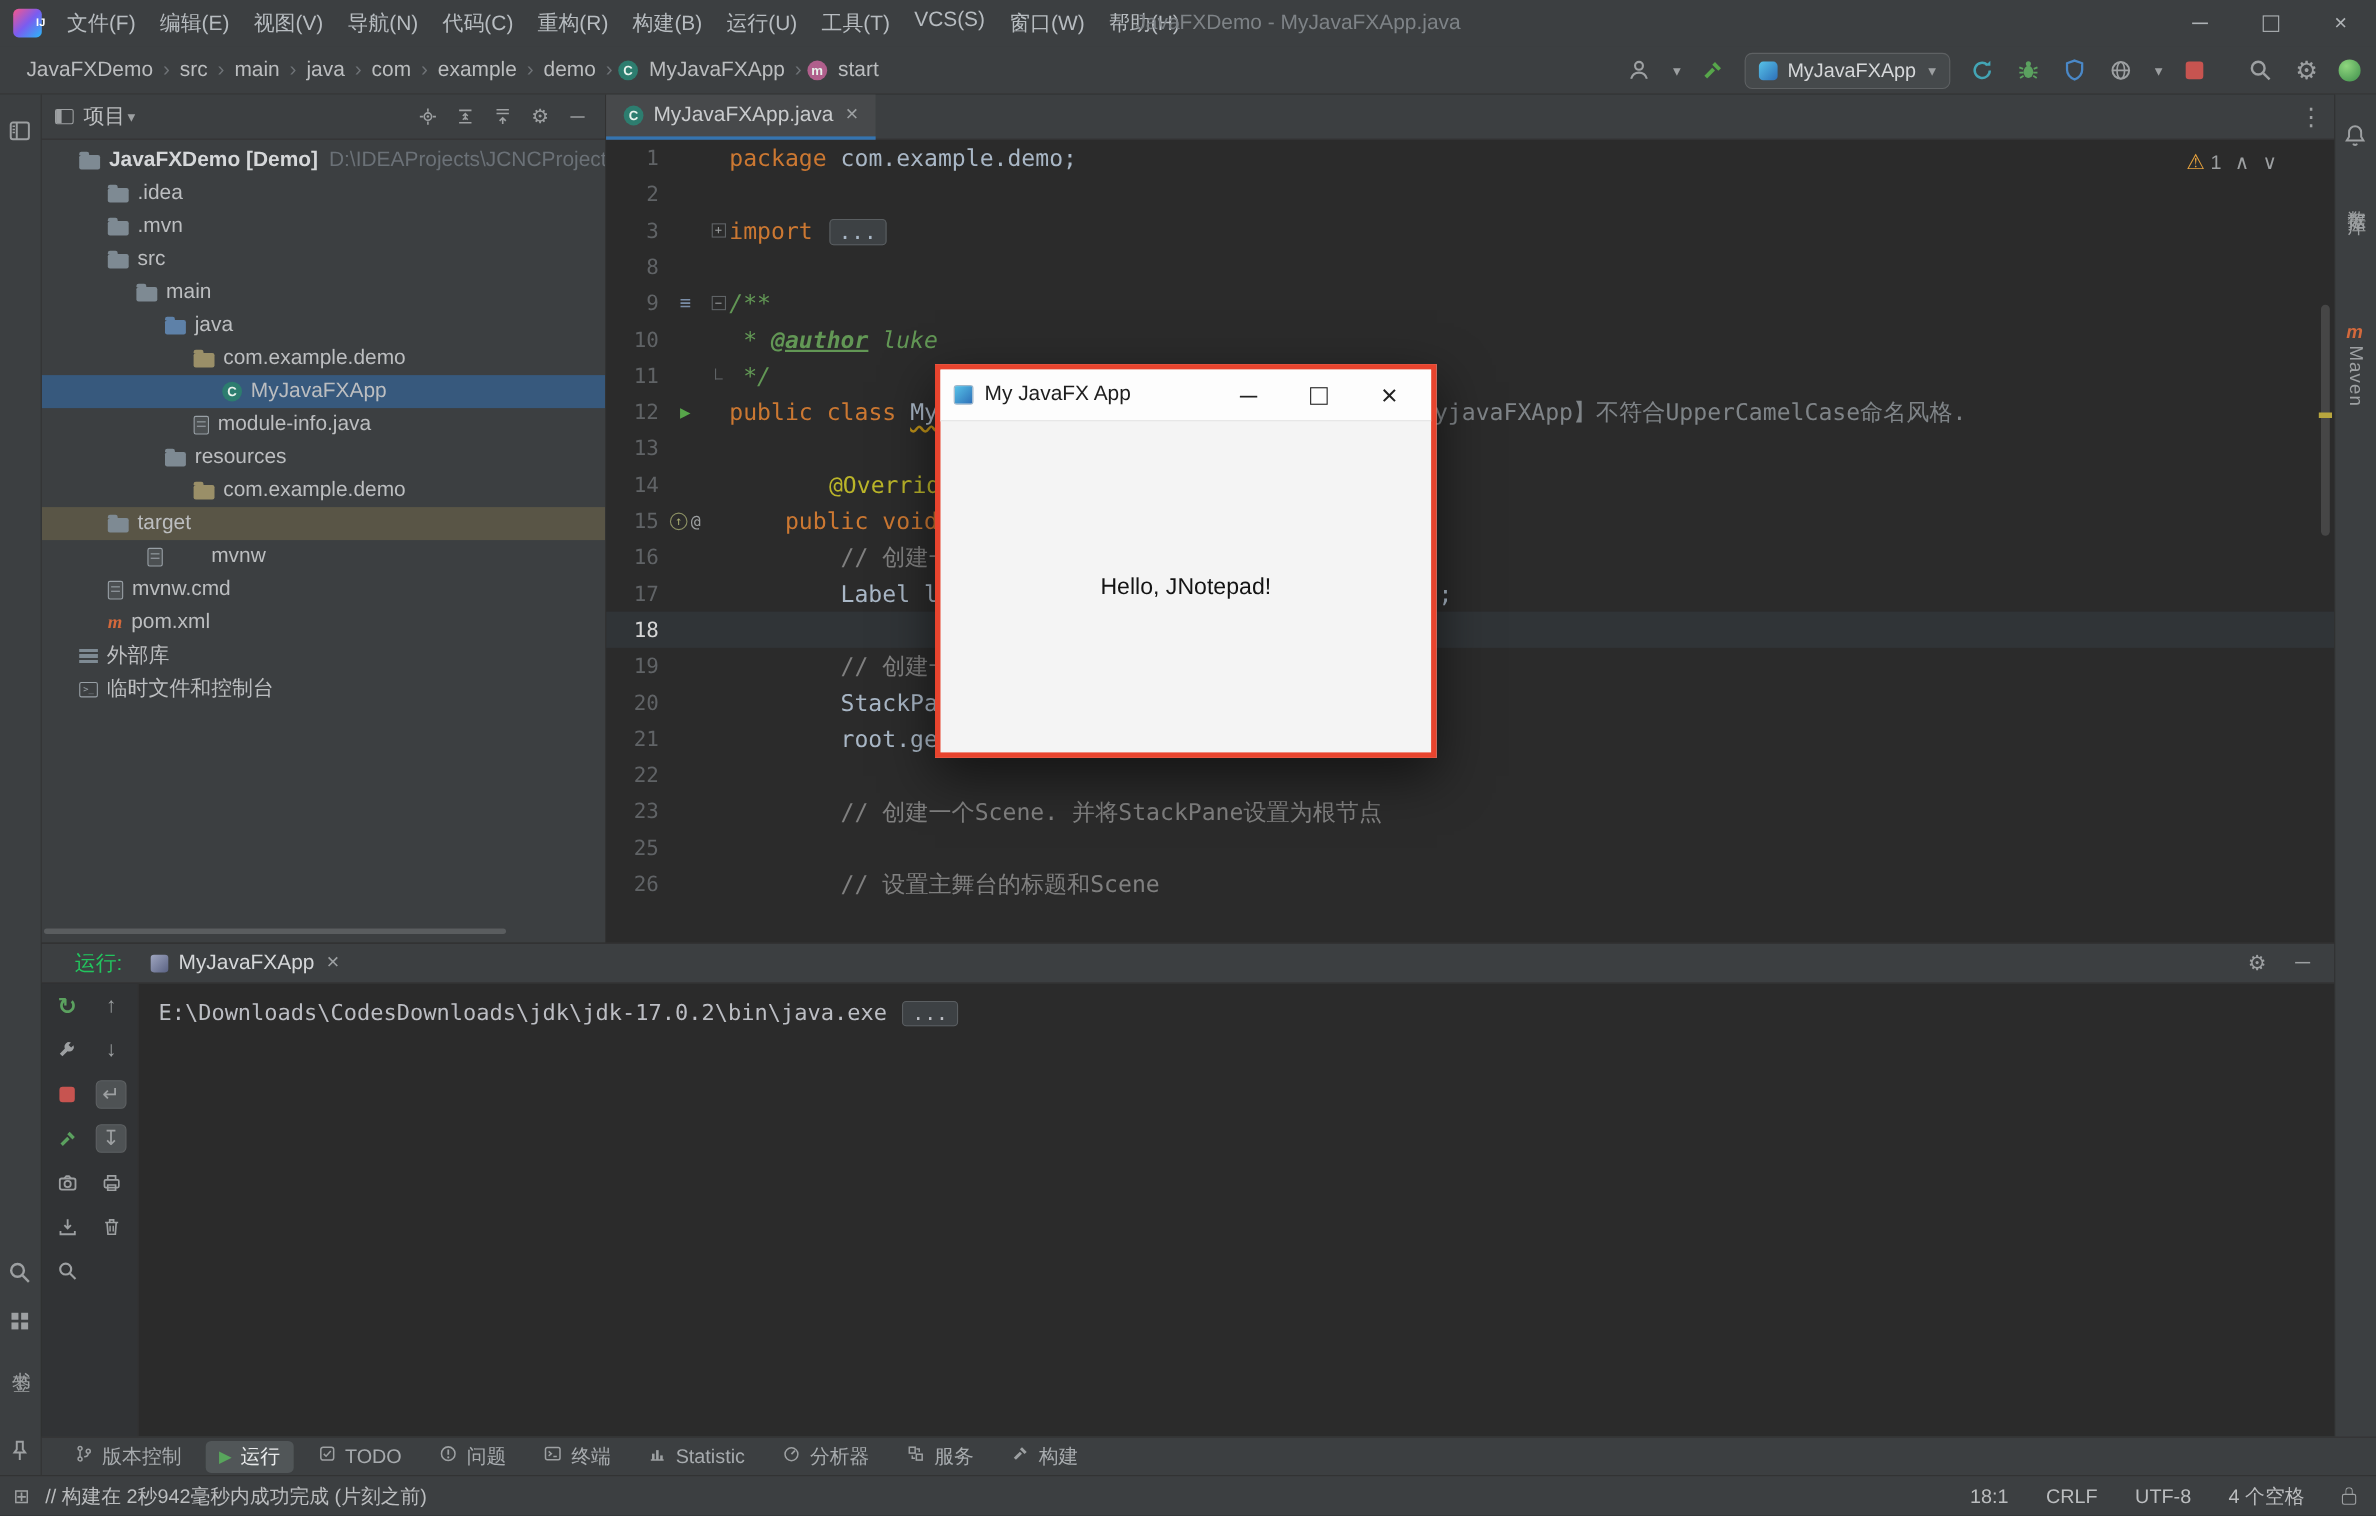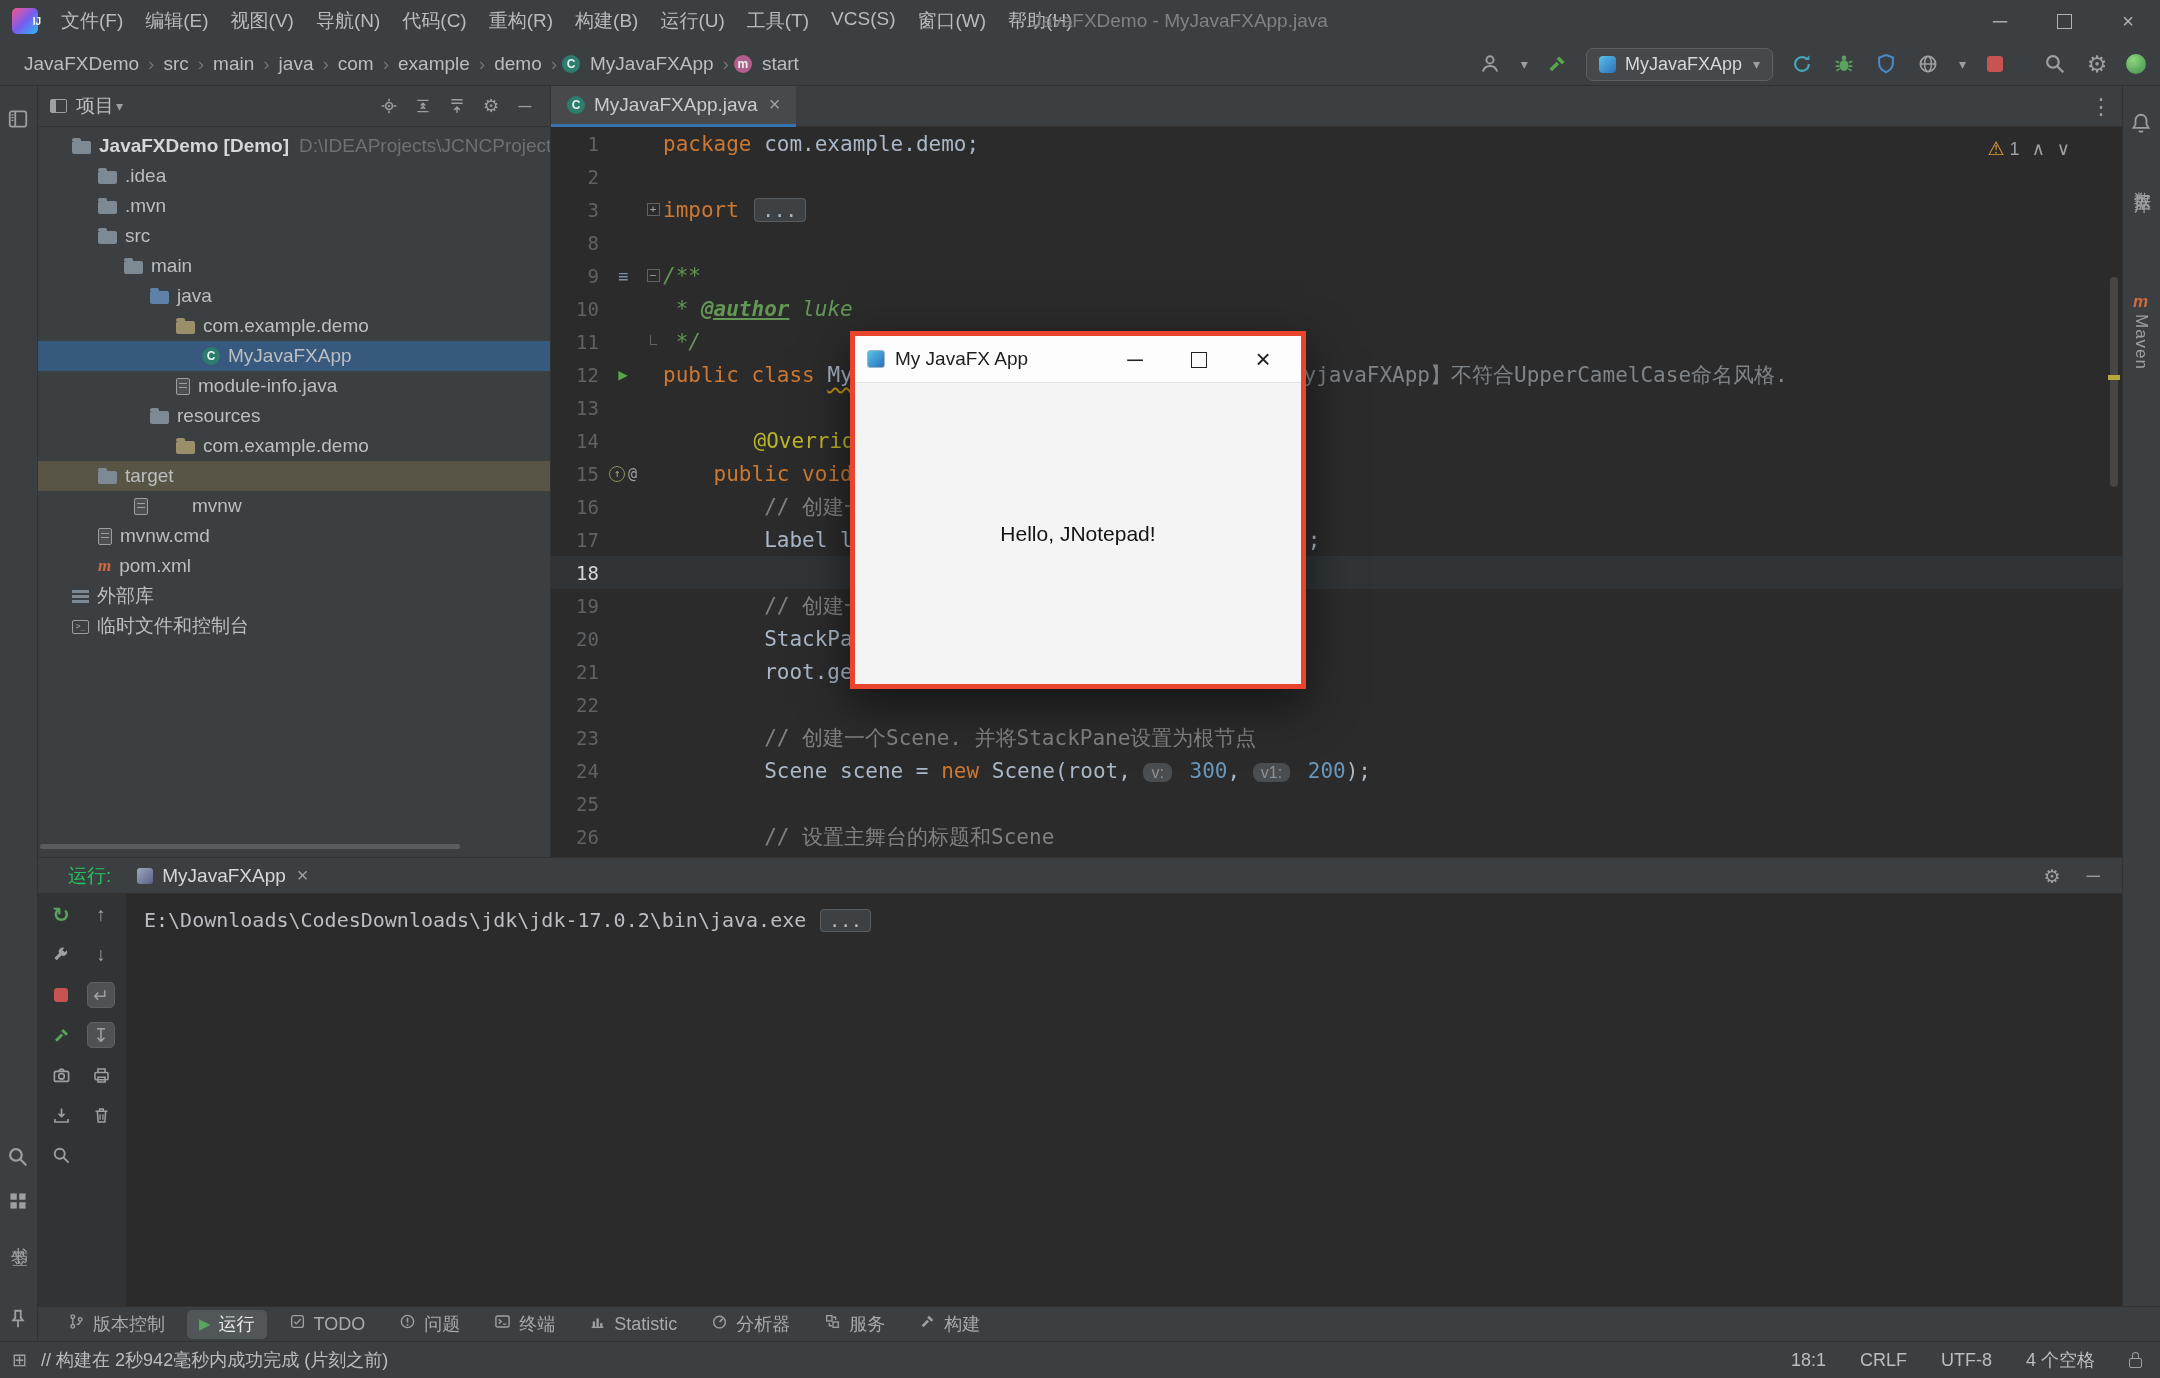--- a/index.html
+++ b/index.html
@@ -583,26 +583,20 @@
           <span class="foldc"></span>
           <span class="code-text"></span>
         </div>
         <div class="code-row">
           <span class="ln">23</span>
           <span class="gut"></span>
           <span class="foldc"></span>
           <span class="code-text"><span class="tk-d">        </span><span class="tk-com">// 创建一个Scene. 并将StackPane设置为根节点</span></span>
         </div>
         <div class="code-row">
-          <span class="ln">24</span>
-          <span class="gut"></span>
-          <span class="foldc"></span>
-          <span class="code-text"><span class="tk-d">        Scene scene = </span><span class="tk-kw">new</span><span class="tk-d"> Scene(root, </span><span class="tk-inlay">v:</span><span class="tk-num"> 300</span><span class="tk-d">, </span><span class="tk-inlay">v1:</span><span class="tk-num"> 200</span><span class="tk-d">);</span></span>
-        </div>
-        <div class="code-row">
           <span class="ln">25</span>
           <span class="gut"></span>
           <span class="foldc"></span>
           <span class="code-text"></span>
         </div>
         <div class="code-row">
           <span class="ln">26</span>
           <span class="gut"></span>
           <span class="foldc"></span>
           <span class="code-text"><span class="tk-d">        </span><span class="tk-com">// 设置主舞台的标题和Scene</span></span>

